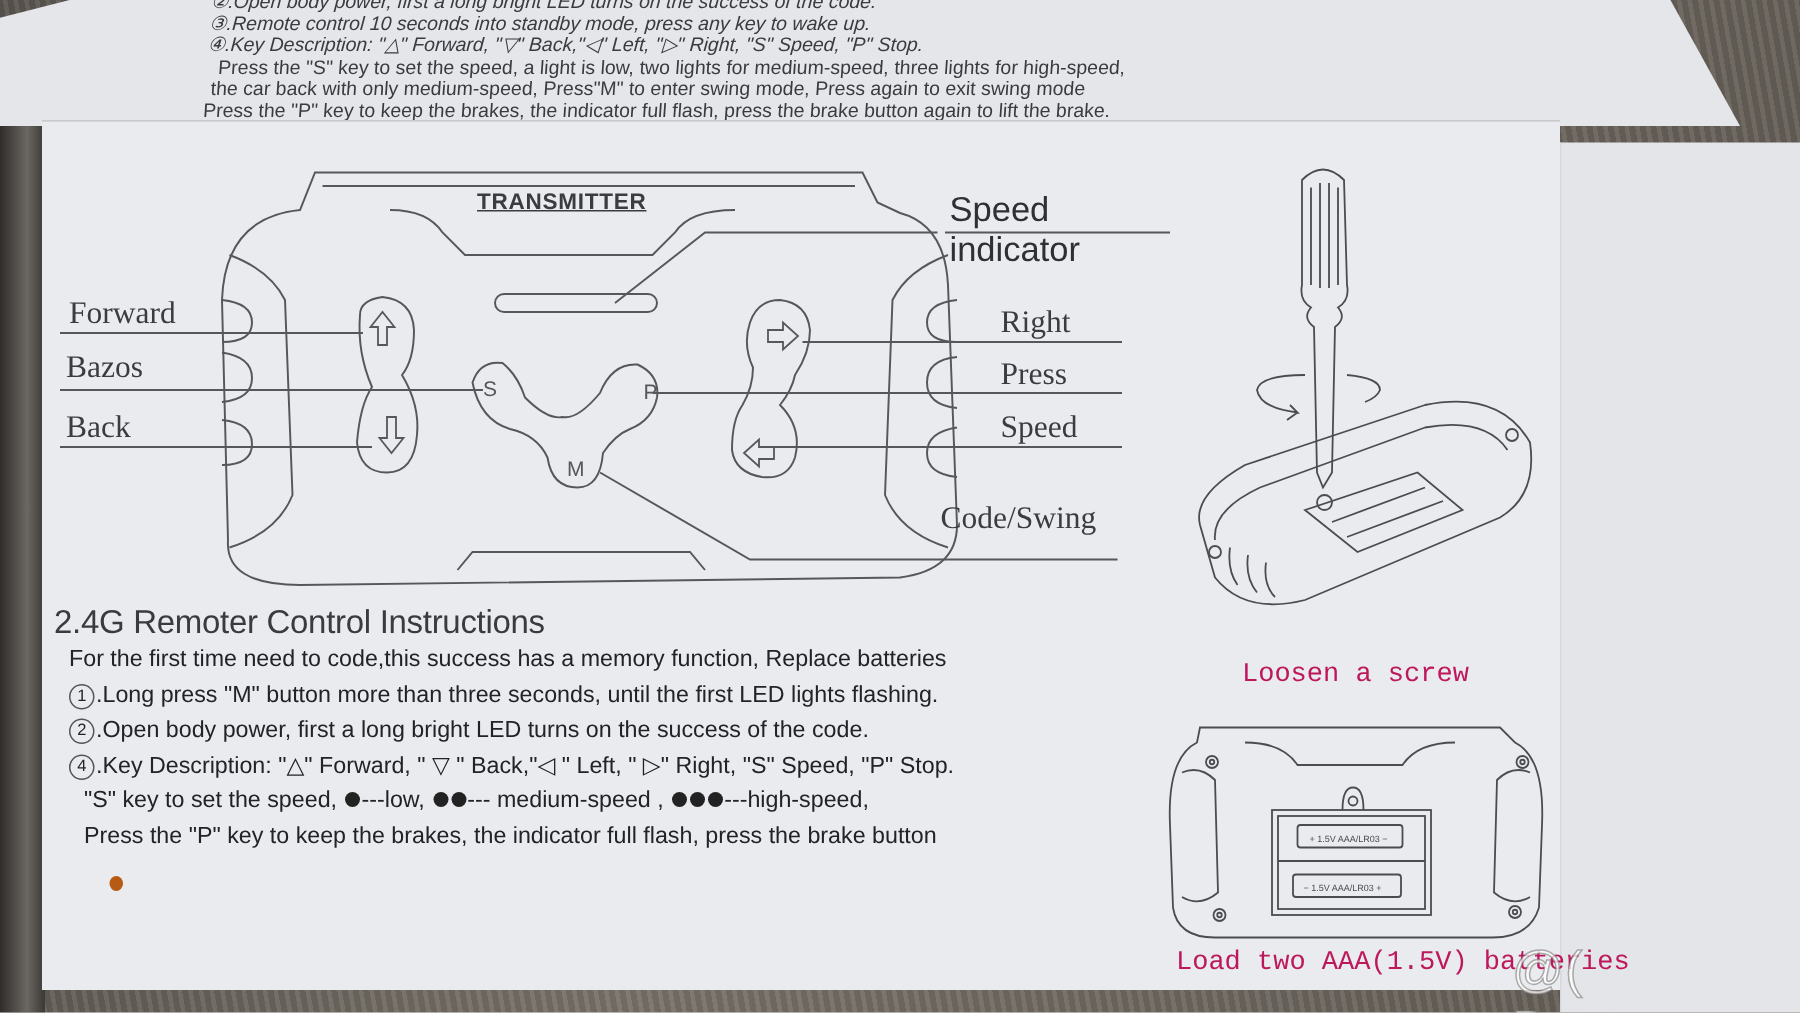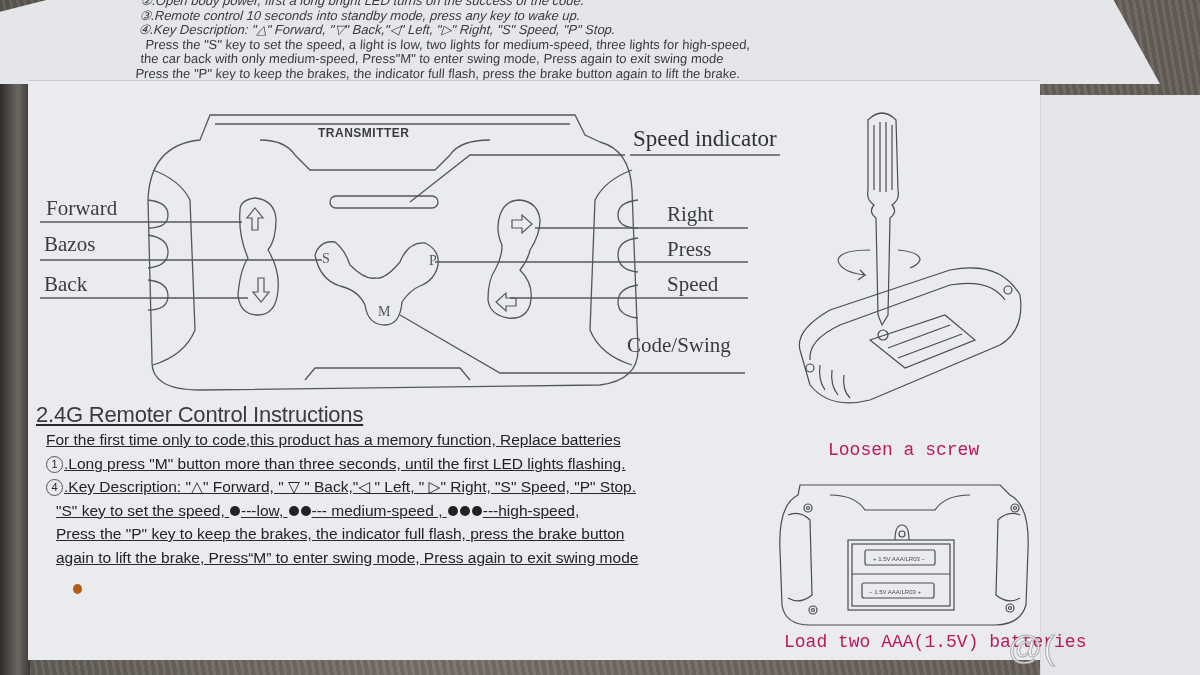--- a/index.html
+++ b/index.html
@@ -21,24 +21,24 @@
   
   .panel{position:absolute;left:28px;top:80px;width:1012px;height:580px;background:#e9ebee;
     box-shadow:0 1px 0 #cfd1d5 inset;}
   .panel-right{position:absolute;left:1040px;top:95px;width:160px;height:580px;background:#e3e5e8;
     border-left:1px solid #d6d8dc;}
   .crease{position:absolute;left:28px;top:80px;width:1012px;height:1px;background:#c9cbcf;}
   
   .diagram{position:absolute;left:40px;top:110px;width:740px;height:290px;}
   .diagram svg{position:absolute;left:0;top:0;}
   .lbl-serif{position:absolute;font-family:Liberation Serif, serif;font-size:21px;color:#3b3c40;}
-  .lbl-sans{position:absolute;font-family:Liberation Serif, serif;color:#2f3034;}
-  .title-tx{position:absolute;left:278px;top:16px;font-weight:bold;font-size:12px;letter-spacing:0.5px;color:#3b3c40;}
+  .lbl-sans{position:absolute;font-family:Liberation Sans, sans-serif;color:#2f3034;}
+  .title-tx{position:absolute;left:278px;top:16px;font-weight:bold;font-size:15px;letter-spacing:0.5px;color:#3b3c40;text-decoration:underline;}
   
-  .instr{position:absolute;left:36px;top:402px;width:740px;text-decoration:underline;}
+  .instr{position:absolute;left:36px;top:402px;width:740px;}
   .instr h2{margin:0;font-weight:normal;font-size:22px;color:#3a3b3f;letter-spacing:-0.2px;}
   .instr p{margin:0;font-size:15.5px;line-height:23.5px;color:#222326;padding-left:10px;white-space:nowrap;}
   .instr p.indent{padding-left:20px;}
   .num{display:inline-block;width:15px;height:15px;border:1px solid #555;border-radius:50%;
     font-size:11px;line-height:15px;text-align:center;margin-right:1px;vertical-align:1px;}
   .dot{display:inline-block;width:10px;height:10px;background:#222;border-radius:50%;margin:0 1px;vertical-align:0px;}
   .stain{position:absolute;left:73px;top:584px;width:9px;height:10px;border-radius:50%;background:#b75a14;}
   
   .cap{position:absolute;font-size:18px;color:#be185d;font-family:Liberation Mono, monospace;}
   .watermark{position:absolute;left:1008px;top:628px;font-size:34px;color:rgba(255,255,255,0.75);
@@ -118,31 +118,31 @@
   <div class="lbl-serif" style="left:627px;top:162px">Speed</div>
   <div class="lbl-serif" style="left:587px;top:223px">Code/Swing</div>
   <div class="lbl-sans" style="left:593px;top:16px;font-size:23px">Speed indicator</div>
   <div class="lbl-sans" style="left:282px;top:141px;font-size:14px;color:#55575c">S</div>
   <div class="lbl-sans" style="left:389px;top:143px;font-size:14px;color:#55575c">P</div>
   <div class="lbl-sans" style="left:338px;top:194px;font-size:14px;color:#55575c">M</div>
 </div>
 
 <div class="instr">
   <h2>2.4G Remoter Control Instructions</h2>
-  <p>For the first time only to code,this product has a memory function, Replace batteries</p>
+  <p>For the first time need to code,this success has a memory function, Replace batteries</p>
   <p><span class="num">1</span><span>.Long press "M" button more than three seconds, until the first LED lights flashing.</span></p>
+  <p><span class="num">2</span><span>.Open body power, first a long bright LED turns on the success of the code.</span></p>
   <p><span class="num">4</span><span>.Key Description: "△" Forward, " ▽ " Back,"◁ "  Left, " ▷" Right, "S" Speed, "P" Stop.</span></p>
   <p class="indent">
     <span>"S" key to set the speed,</span>
     <span class="dot"></span><span>---low,</span>
     <span class="dot"></span><span class="dot"></span><span>--- medium-speed ,</span>
     <span class="dot"></span><span class="dot"></span><span class="dot"></span><span>---high-speed,</span>
   </p>
   <p class="indent">Press the "P" key to keep the brakes, the indicator full flash, press the brake button</p>
-  <p class="indent">again to  lift the brake, Press“M” to enter swing mode, Press again to exit swing mode</p>
 </div>
 <div class="stain"></div>
 
 <svg style="position:absolute;left:770px;top:100px" width="270" height="330" viewBox="0 0 270 330">
   <g fill="none" stroke="#4a4c51" stroke-width="1.2">
     <path d="M98 20 Q112 6 126 20 L128 90 Q130 100 122 105 Q128 112 120 118 L118 215 L112 225 L108 215 L106 118 Q98 112 104 105 Q96 100 98 90 Z"></path>
     <path d="M104 25 L104 90 M110 22 L110 92 M116 22 L116 92 M122 25 L122 90"></path>
     <path d="M100 150 Q70 150 68 160 Q70 172 95 175 L90 170 M95 175 L88 180 M128 150 Q150 152 150 160 Q148 165 140 168"></path>
     <path d="M30 250 Q25 230 60 210 L180 170 Q230 160 250 195 Q255 230 230 245 L100 300 Q60 310 40 285 Z"></path>
     <path d="M40 260 Q38 240 70 225 L180 185 Q220 178 235 200"></path>

